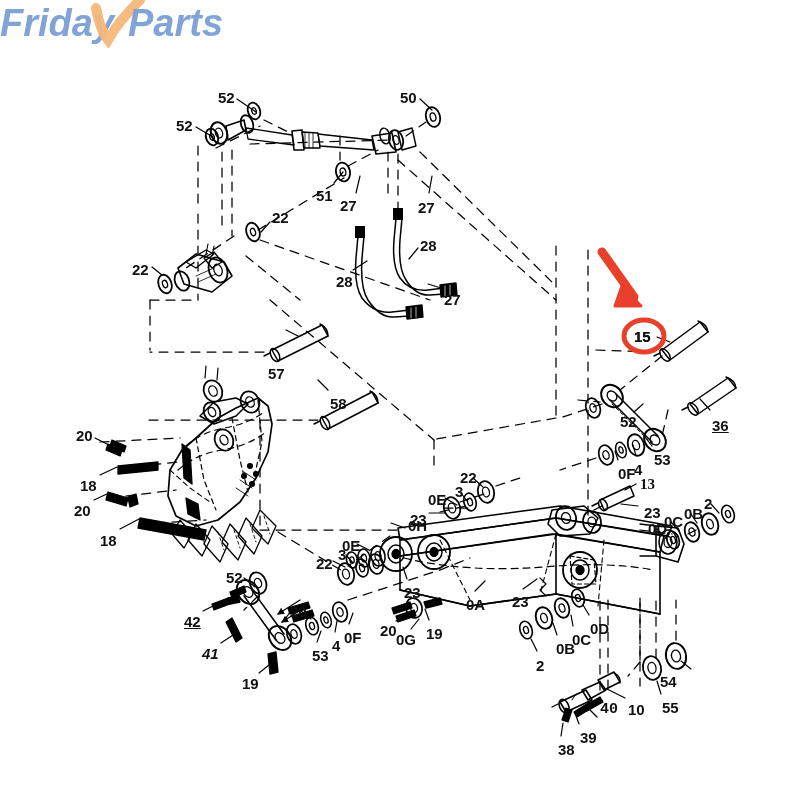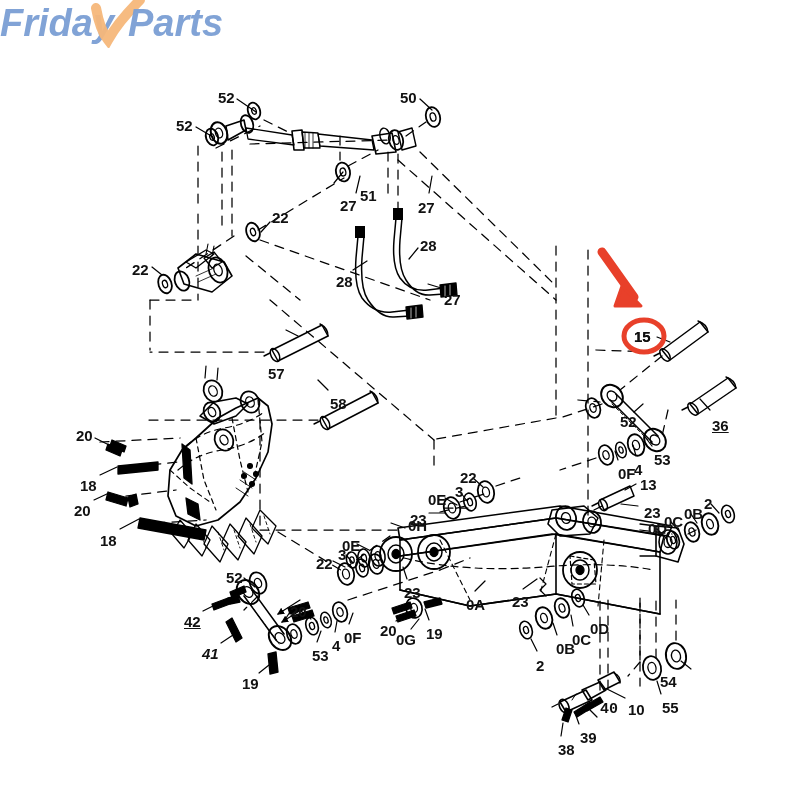--- a/index.html
+++ b/index.html
@@ -488,41 +488,41 @@
   <svg class="wm" width="238" height="48" viewBox="0 0 238 48">
     <text x="0" y="36" font-family="Liberation Sans, sans-serif" font-size="38" font-weight="bold" font-style="italic" fill="#7b9fd4" opacity="0.95">Friday</text>
     <path d="M96 8 Q100 30 108 40 Q118 22 140 0" stroke="#f5b77a" stroke-width="10" fill="none" stroke-linecap="round" opacity="0.95"></path>
     <text x="128" y="36" font-family="Liberation Sans, sans-serif" font-size="38" font-weight="bold" font-style="italic" fill="#7b9fd4" opacity="0.95">Parts</text>
   </svg>
 
   <div id="callout-layer">
       <div class="lbl" style="left: 218px; top: 90px;">52</div>
       <div class="lbl" style="left: 176px; top: 118px;">52</div>
       <div class="lbl" style="left: 400px; top: 90px;">50</div>
-      <div class="lbl" style="left: 316px; top: 188px; margin-left: 44px;">51</div>
+      <div class="lbl" style="left: 316px; top: 188px;">51</div>
       <div class="lbl" style="left: 340px; top: 198px;">27</div>
       <div class="lbl" style="left: 418px; top: 200px;">27</div>
       <div class="lbl" style="left: 336px; top: 274px;">28</div>
       <div class="lbl" style="left: 420px; top: 238px;">28</div>
       <div class="lbl" style="left: 444px; top: 292px;">27</div>
       <div class="lbl" style="left: 272px; top: 210px;">22</div>
       <div class="lbl" style="left: 132px; top: 262px;">22</div>
       <div class="lbl" style="left: 268px; top: 322px; margin-top: 44px;">57</div>
       <div class="lbl" style="left: 330px; top: 396px;">58</div>
       <div class="lbl" style="left: 76px; top: 428px;">20</div>
       <div class="lbl" style="left: 80px; top: 478px;">18</div>
       <div class="lbl" style="left: 74px; top: 503px;">20</div>
       <div class="lbl" style="left: 100px; top: 533px;">18</div>
       <div class="lbl" style="left: 634px; top: 329px;">15</div>
       <div class="lbl" style="left: 712px; top: 418px; text-decoration: underline;">36</div>
       <div class="lbl" style="left: 620px; top: 414px;">52</div>
       <div class="lbl" style="left: 654px; top: 452px;">53</div>
       <div class="lbl" style="left: 634px; top: 462px;">4</div>
       <div class="lbl" style="left: 618px; top: 466px;">0F</div>
-      <div class="lbl" style="left: 640px; top: 477px;">13</div>
+      <div class="lbl" style="left: 640px; top: 477px; font-family: Liberation Serif, serif;">13</div>
       <div class="lbl" style="left: 644px; top: 505px;">23</div>
       <div class="lbl" style="left: 460px; top: 470px;">22</div>
       <div class="lbl" style="left: 455px; top: 484px;">3</div>
       <div class="lbl" style="left: 428px; top: 492px;">0E</div>
       <div class="lbl" style="left: 410px; top: 512px;">23</div>
       <div class="lbl" style="left: 368px; top: 518px; margin-left: 40px;">0H</div>
       <div class="lbl" style="left: 316px; top: 556px;">22</div>
       <div class="lbl" style="left: 338px; top: 547px;">3</div>
       <div class="lbl" style="left: 342px; top: 538px;">0E</div>
       <div class="lbl" style="left: 404px; top: 585px;">23</div>

